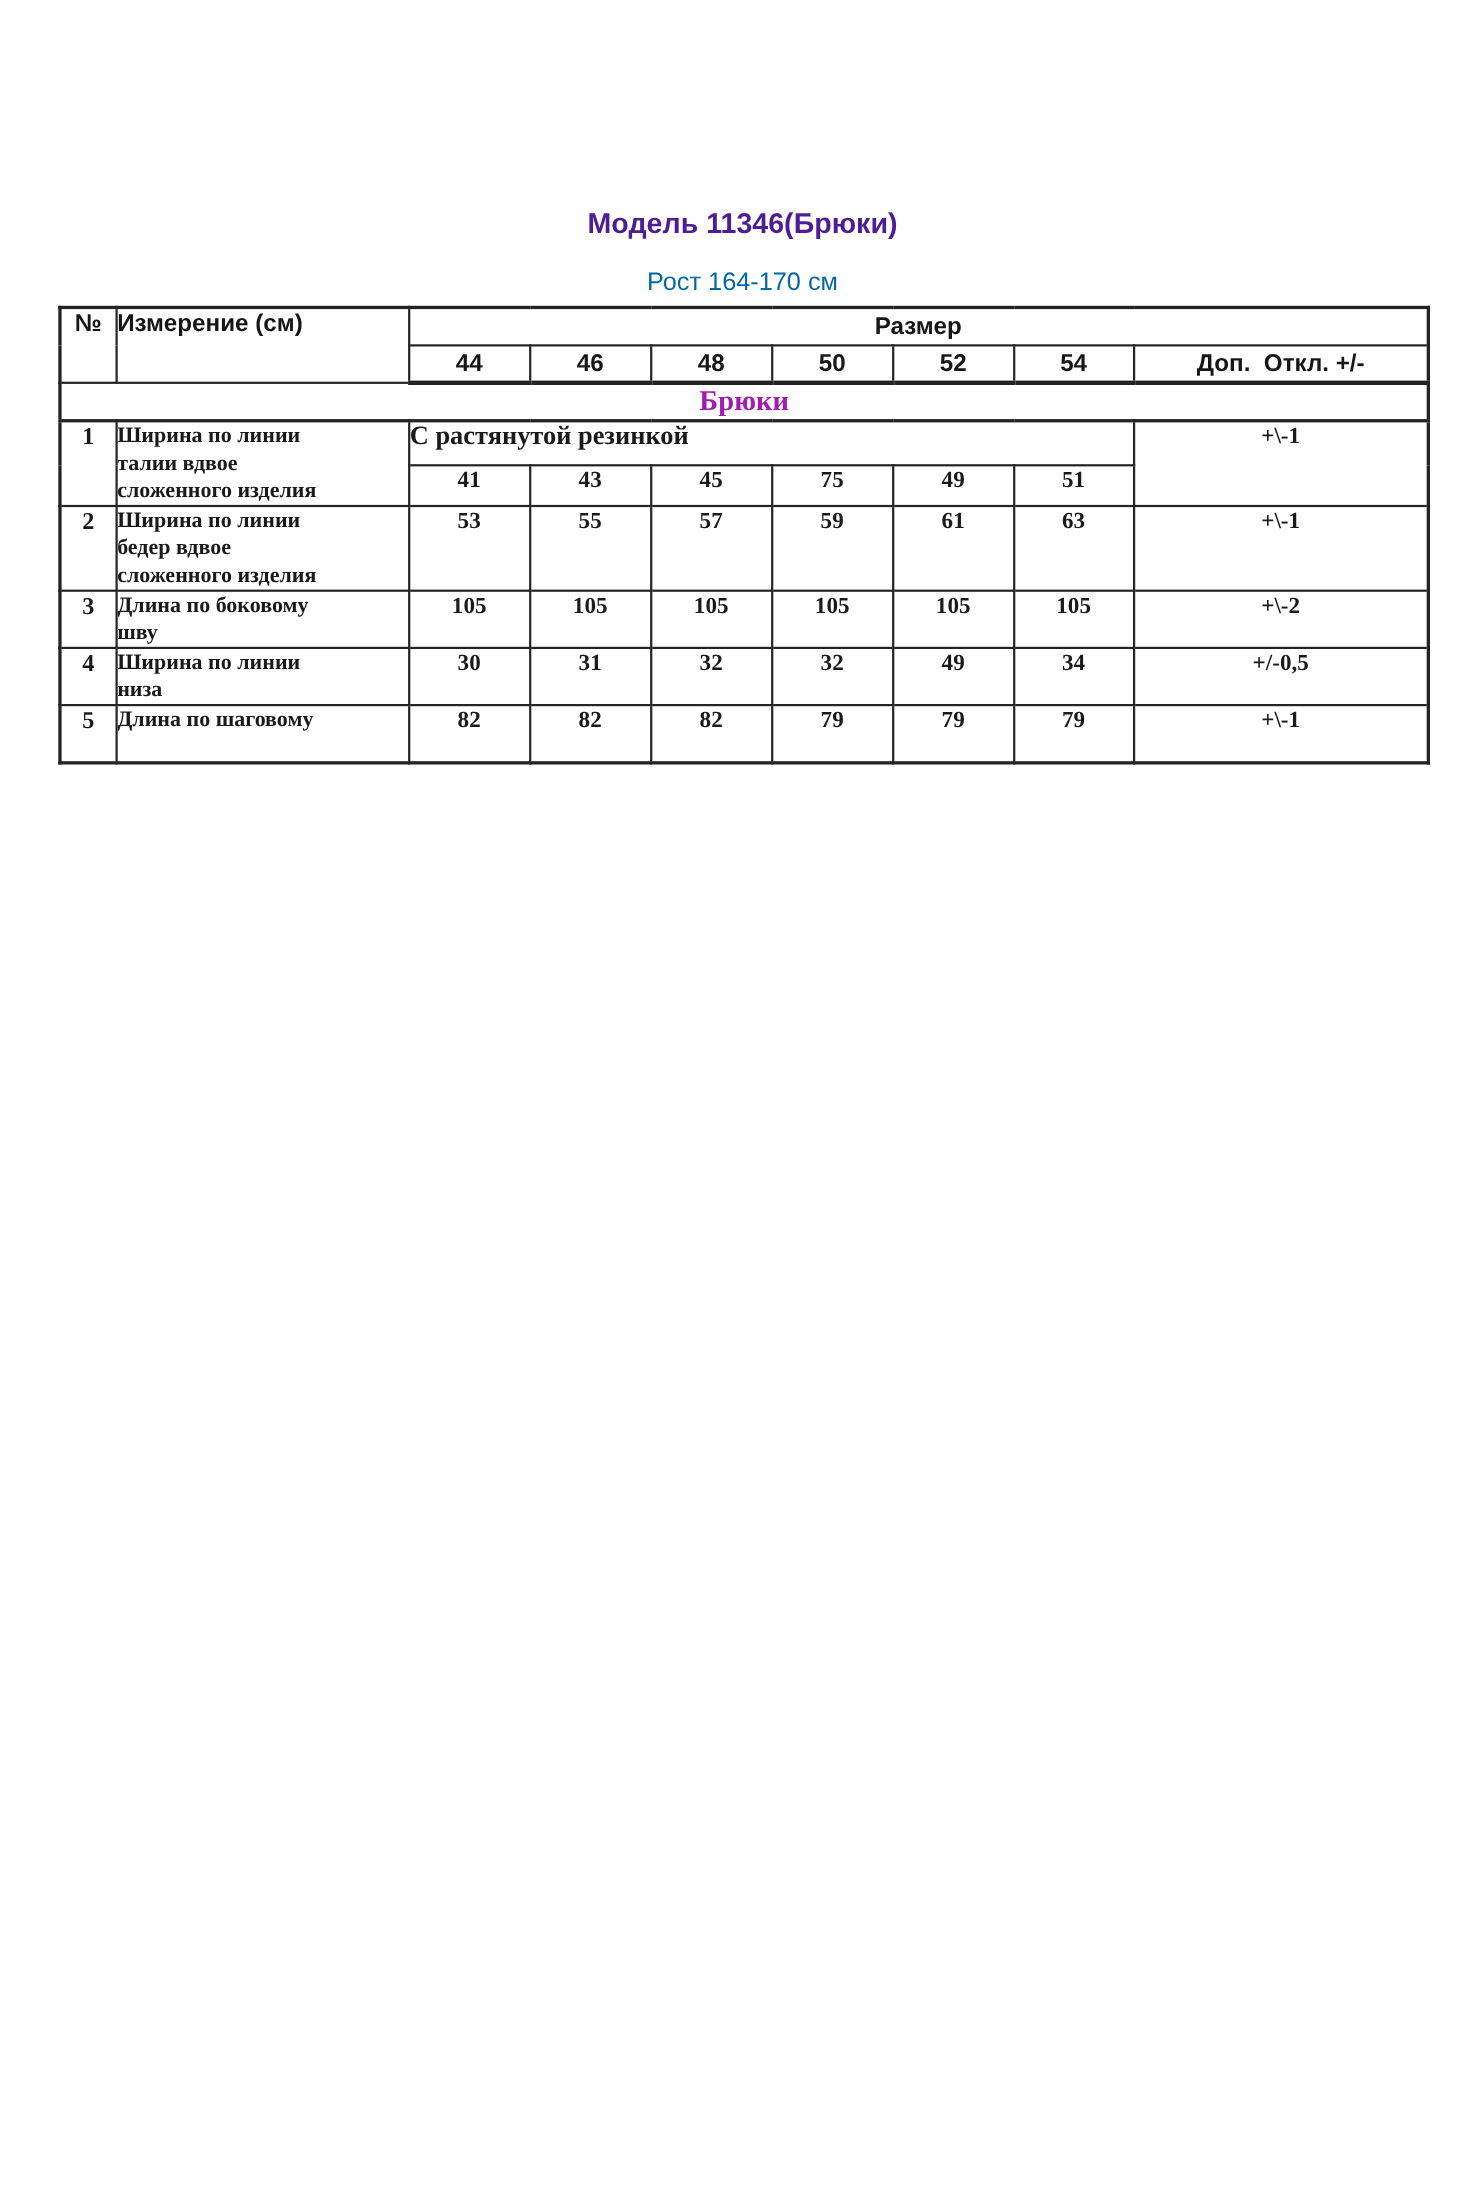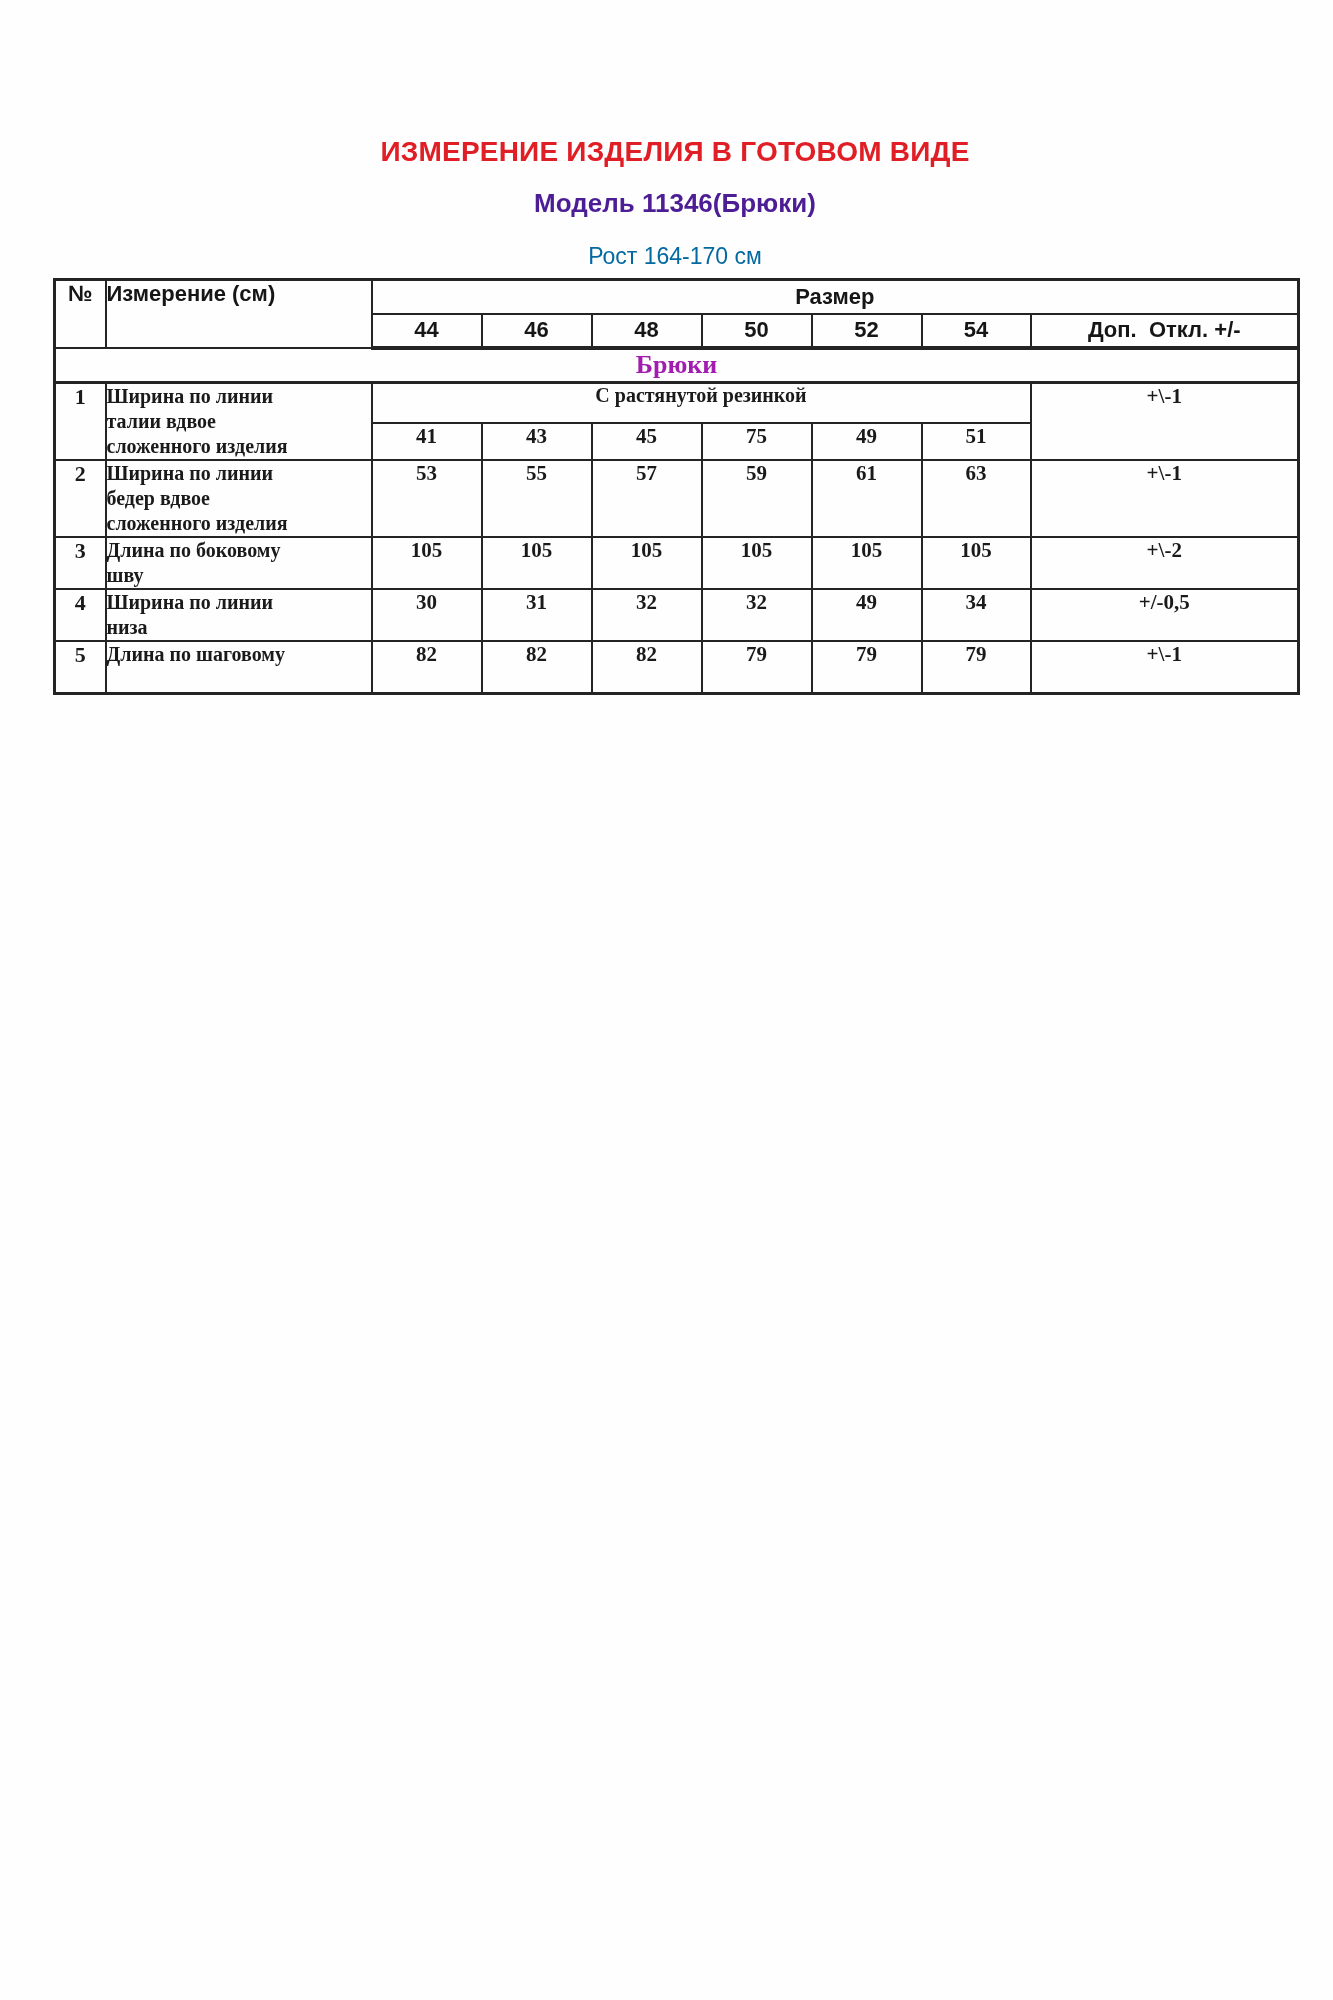--- a/index.html
+++ b/index.html
@@ -61,40 +61,39 @@
     text-align:center;padding-left:8px;vertical-align:middle;
     border-bottom-width:3px !important;
   }
   .numc{text-align:center;vertical-align:top;font-size:22px;padding-top:3px;}
   .namec{
     text-align:left;vertical-align:top;
     font-size:20px;line-height:25px;
     padding:3px 4px 0 10px;
     white-space:pre-line;
   }
-  .notec{text-align:center;vertical-align:top;font-size:20px;padding-top:5px;}
+  .notec{text-align:left;vertical-align:top;font-size:24px;padding-top:5px;}
   .valc{text-align:center;vertical-align:top;font-size:21px;padding-top:4px;}
   .tolc{text-align:center;vertical-align:top;font-size:21px;padding-top:6px;}
   
   tr.h1{height:34px;}
   tr.h2{height:34px;}
   tr.secr{height:35px;}
   tr.r1a{height:40px;}
   tr.r1b{height:37px;}
   tr.r2{height:74px;}
   tr.r3{height:49px;}
   tr.r4{height:48px;}
   tr.r5{height:52px;}
 </style>
 </head>
 <body>
 
 <div class="page">
 
-  <div class="doc-title">ИЗМЕРЕНИЕ ИЗДЕЛИЯ В ГОТОВОМ ВИДЕ</div>
   <div class="model-line">Модель 11346(Брюки)</div>
   <div class="rost-line">Рост 164-170 см</div>
 
   <table class="meas">
     <colgroup>
       <col style="width:51px">
         <col style="width:266px">
       <col style="width:110px">
         <col style="width:110px">
         <col style="width:110px">

